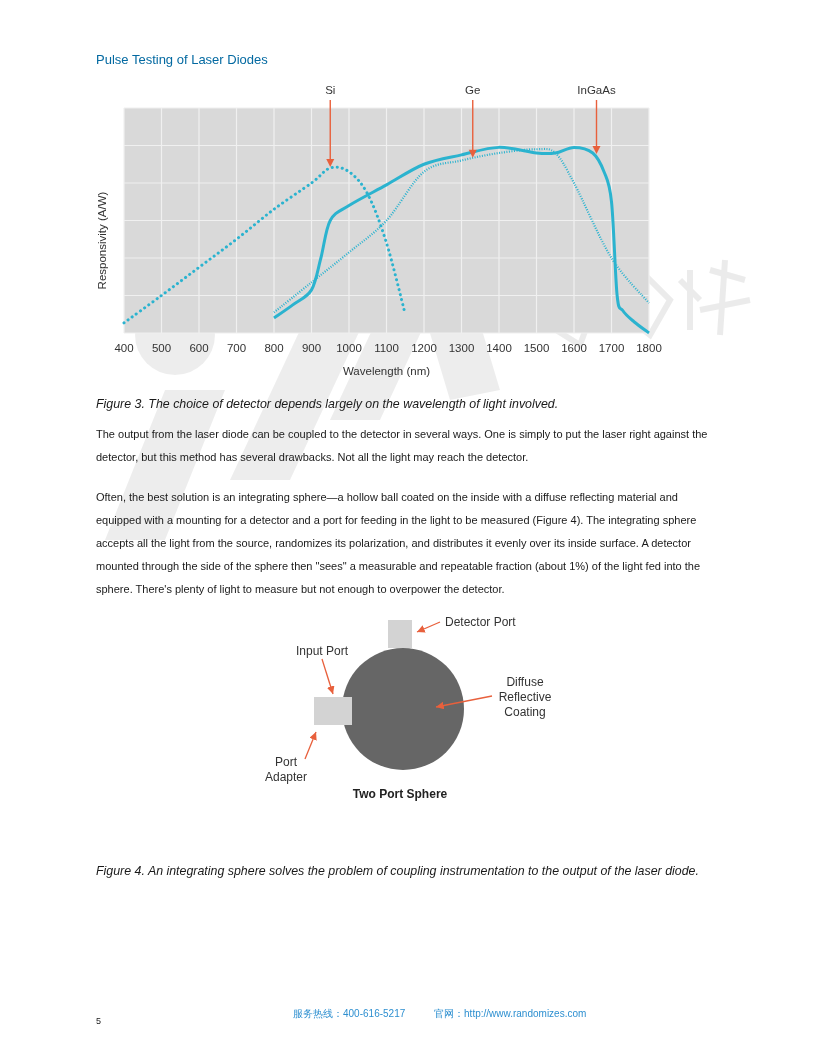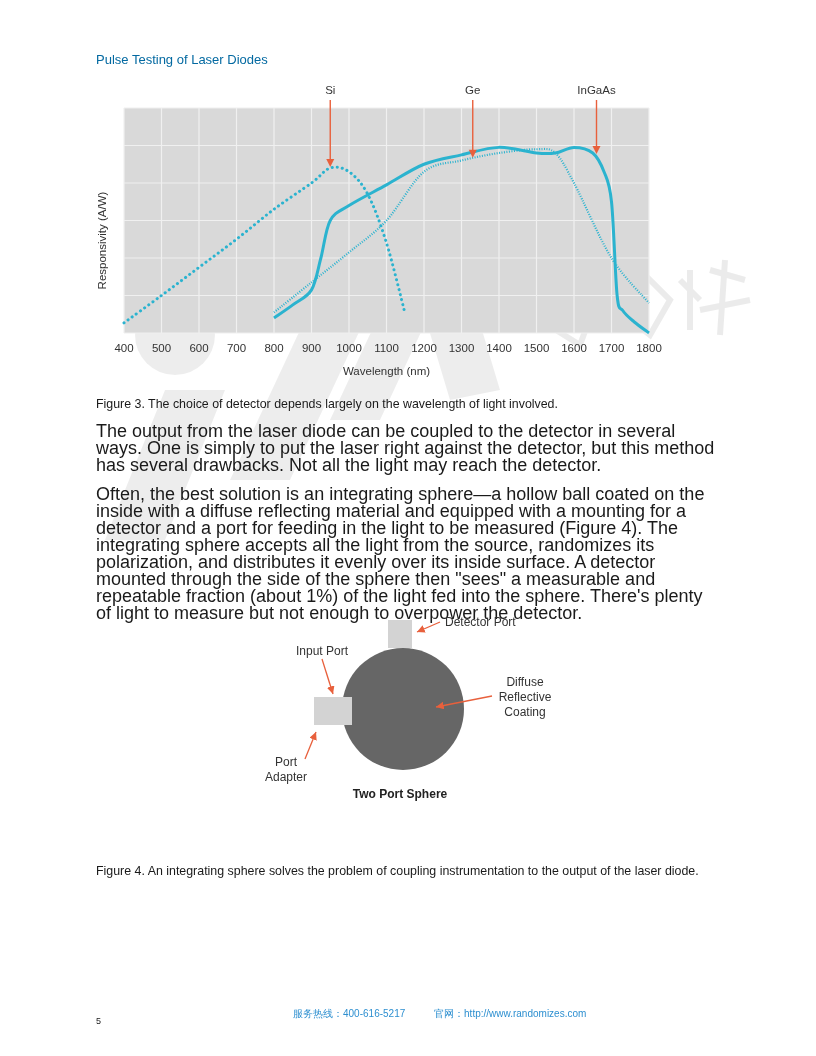--- a/index.html
+++ b/index.html
@@ -1,20 +1,20 @@
 <!DOCTYPE html>
 <html><head>
 <meta charset="utf-8">
 <style>
   html,body{margin:0;padding:0;background:#fff;}
   body{width:816px;height:1056px;position:relative;overflow:hidden;font-family:"Liberation Sans",sans-serif;color:#1a1a1a;}
   .title{position:absolute;left:96px;top:28px;font-size:13px;color:#0369a1;margin-top:24px;}
   .chart{position:absolute;left:90px;top:78px;width:600px;height:310px;}
-  .caption{position:absolute;left:96px;font-size:12.4px;line-height:18px;width:620px;}
-  .para{position:absolute;left:96px;font-size:18px;line-height:17px;width:625px;}
+  .caption{position:absolute;left:96px;font-size:12.4px;font-style:italic;line-height:18px;width:620px;}
+  .para{position:absolute;left:96px;font-size:11px;line-height:23px;width:625px;}
   .diagram{position:absolute;left:250px;top:604px;width:330px;height:205px;}
   .pagenum{position:absolute;left:96px;top:1016px;font-size:9px;}
   .footer{position:absolute;left:293px;top:1007px;font-size:10px;color:#2d8fd0;}
   .footer span{margin-right:26px;}
   .watermark{position:absolute;left:0;top:0;width:816px;height:1056px;pointer-events:none;}
 </style>
 </head>
 <body>
 
 <div class="watermark">

